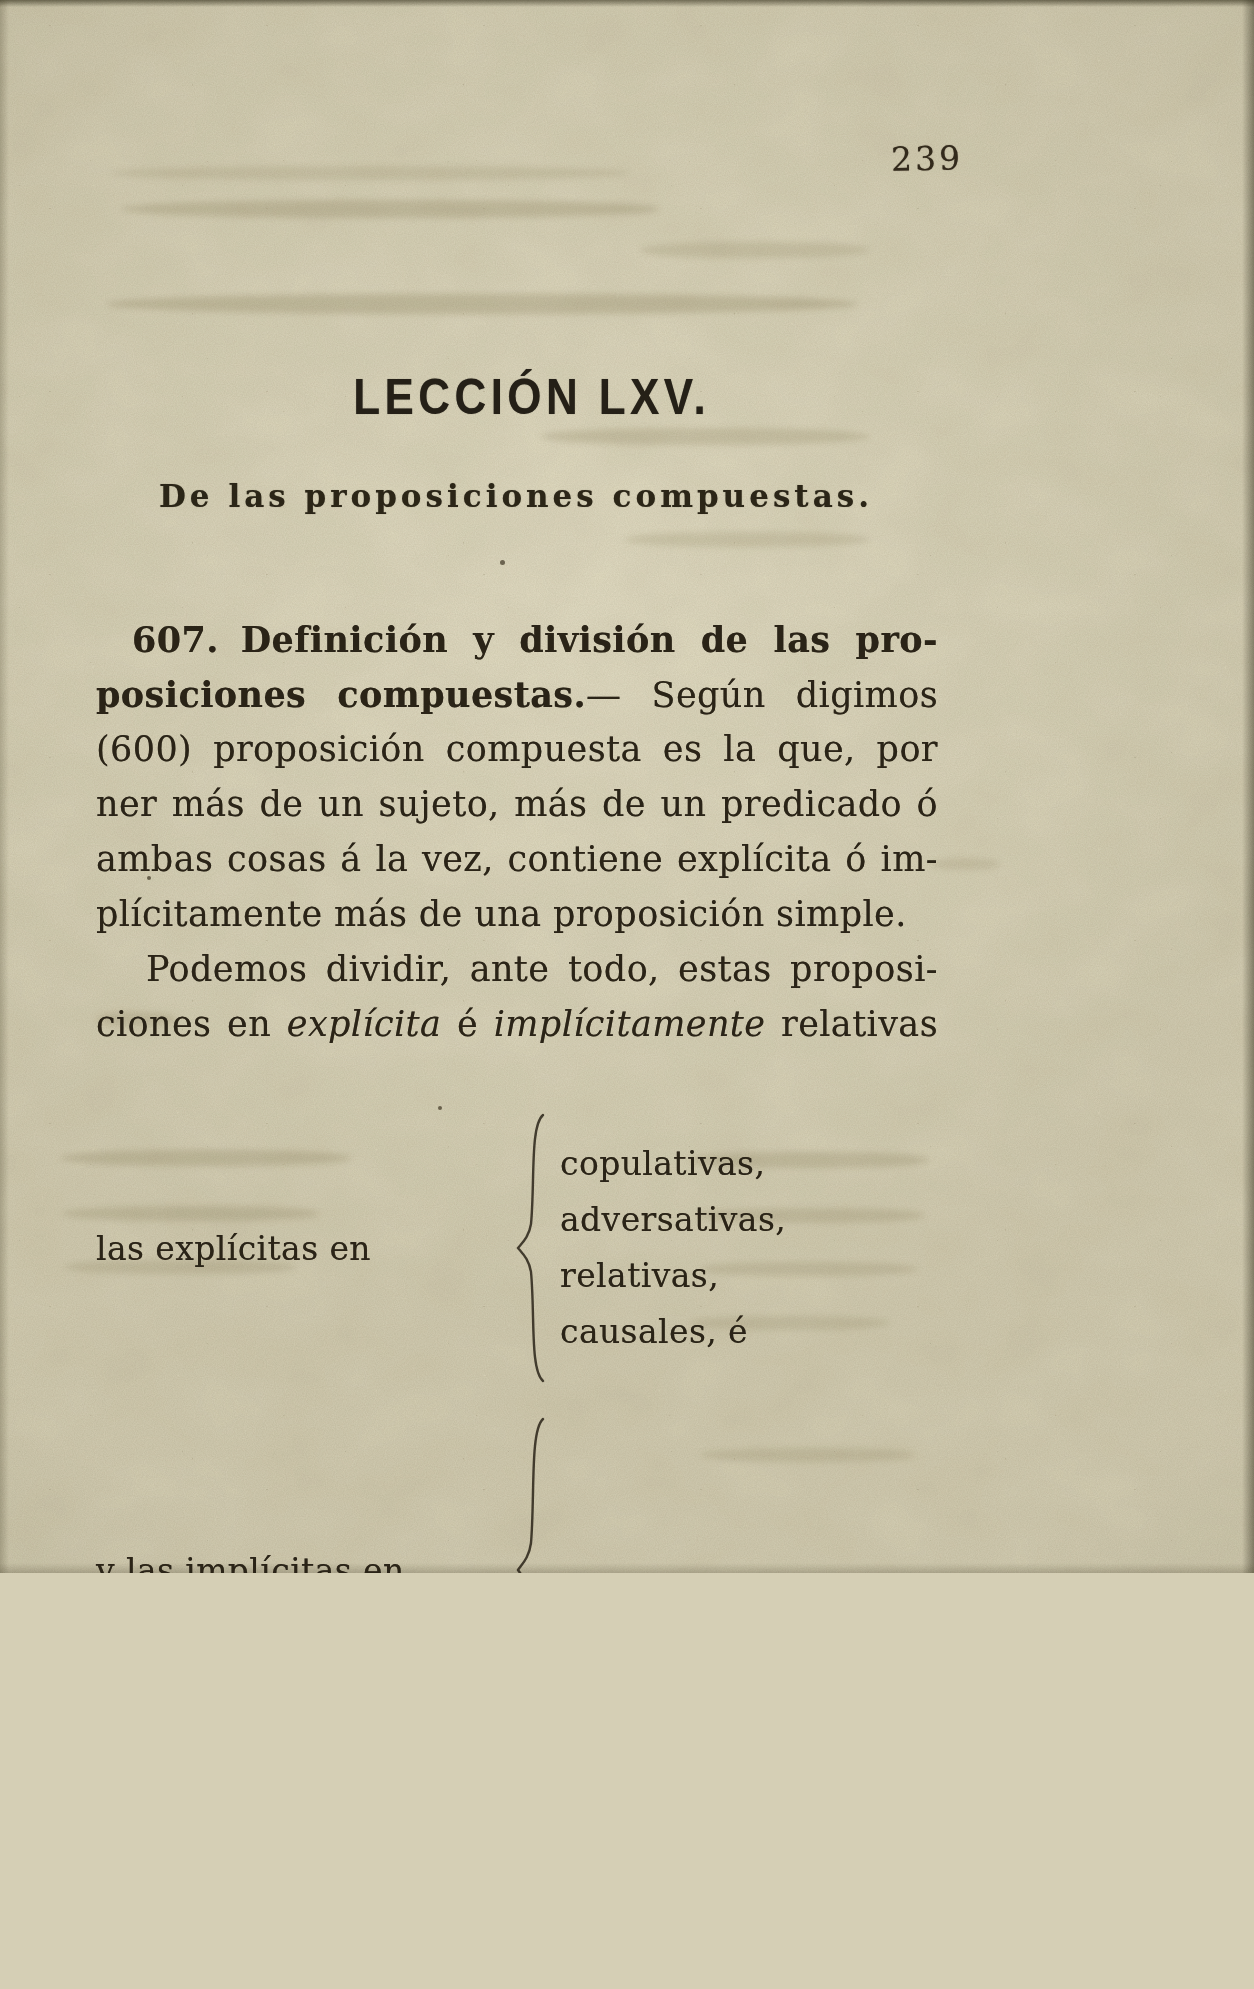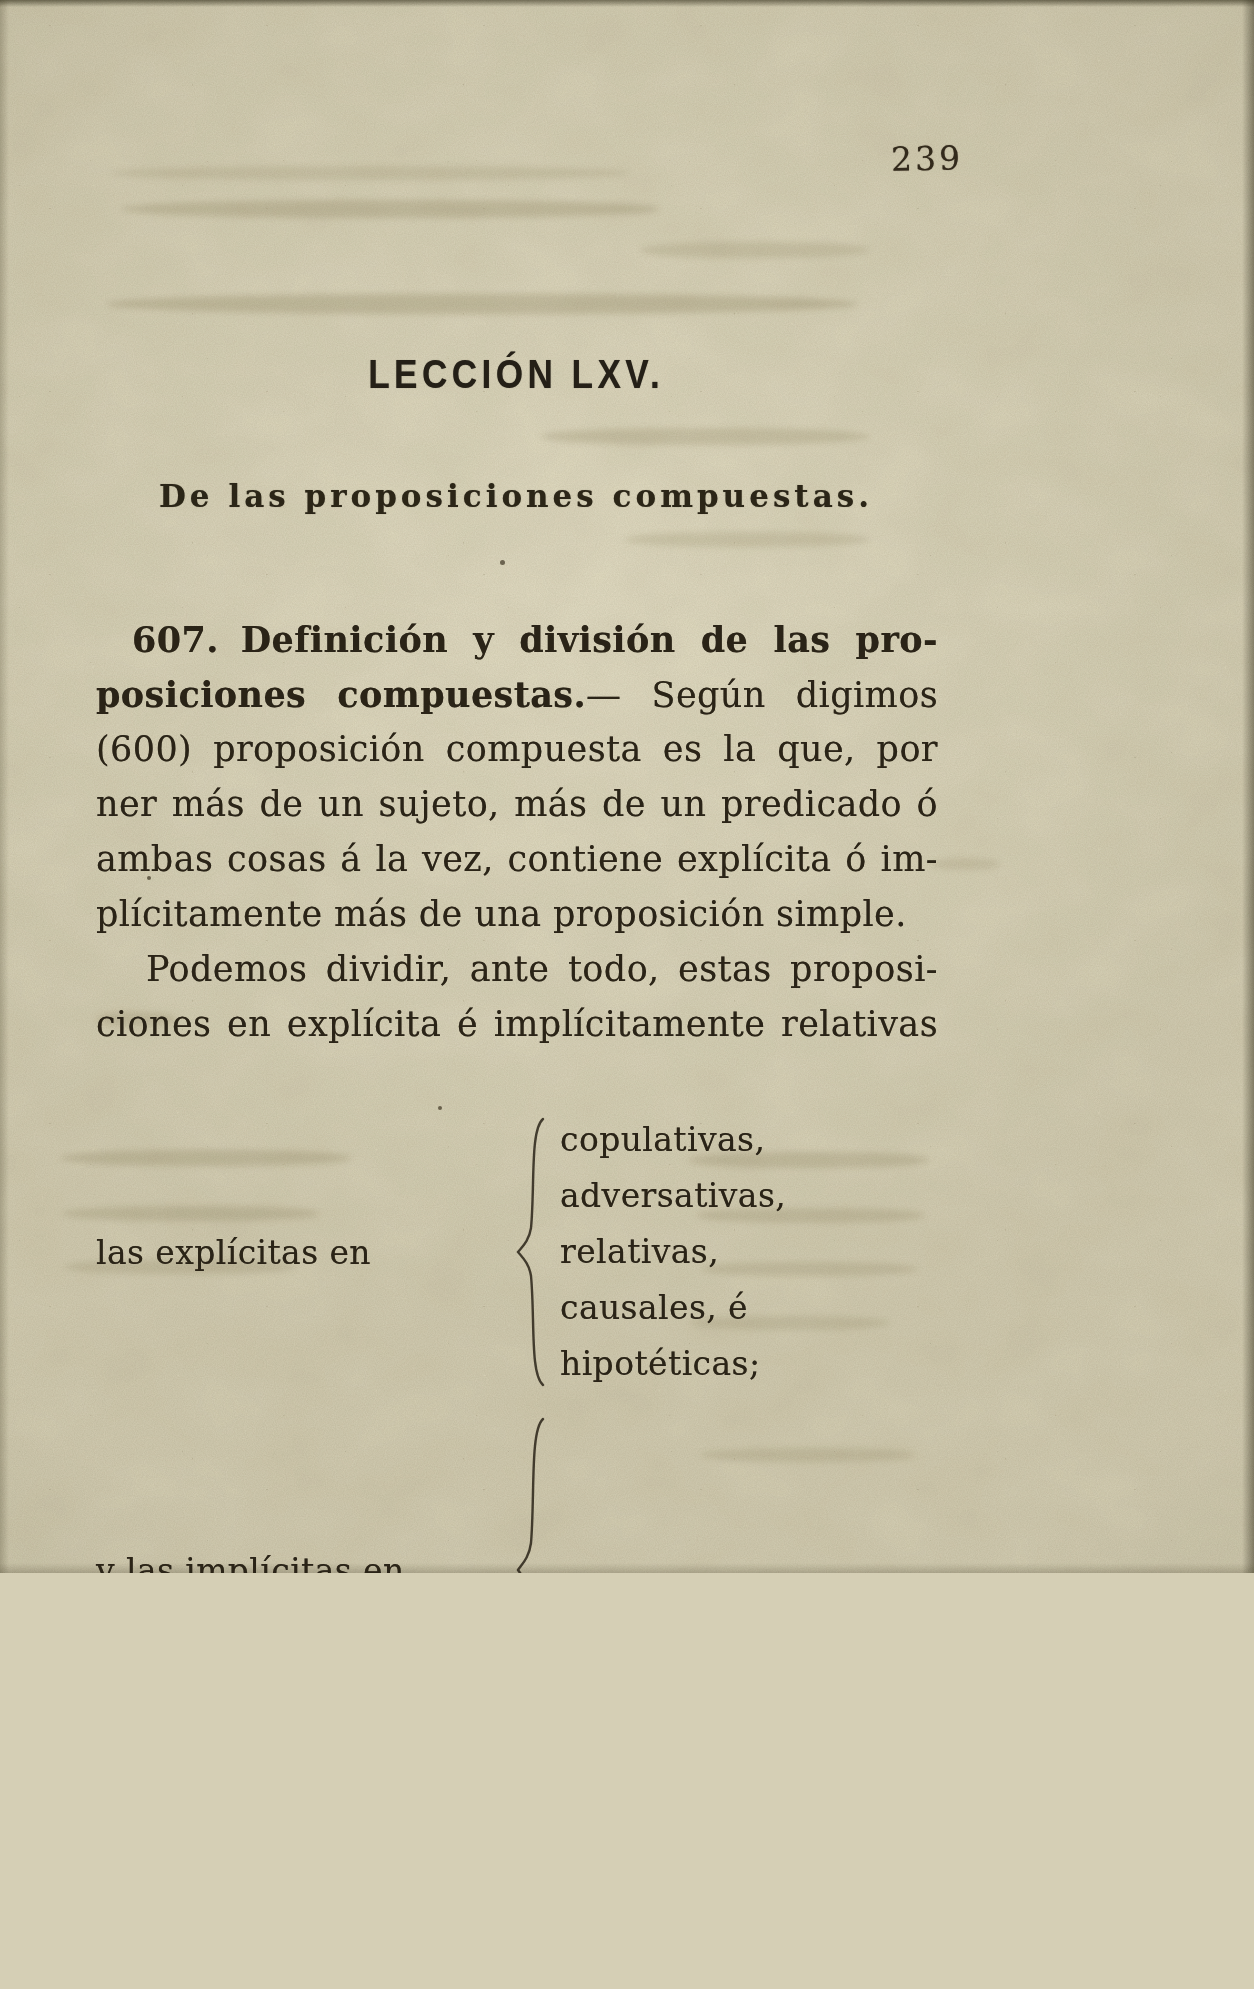--- a/index.html
+++ b/index.html
@@ -25,36 +25,36 @@
       radial-gradient(1px 1px at 12% 88%, rgba(110,100,70,.24), transparent 70%),
       radial-gradient(2px 2px at 58% 23%, rgba(238,232,206,.5), transparent 70%),
       radial-gradient(2px 2px at 33% 77%, rgba(238,232,206,.45), transparent 70%);
     background-size:217px 183px,271px 229px,193px 251px,241px 197px,163px 211px,307px 263px,283px 241px;
   }
   .grainsvg{position:absolute;inset:0;width:100%;height:100%;opacity:.55;mix-blend-mode:multiply;pointer-events:none;}
   .motsvg{position:absolute;inset:0;width:100%;height:100%;opacity:.45;mix-blend-mode:multiply;pointer-events:none;}
 
   .pagenum{position:absolute;left:891px;top:139px;font-size:33px;letter-spacing:3px;color:#352c1d;transform:rotate(-1deg);text-shadow:0 0 1px rgba(53,44,29,.5);}
 
-  .title{position:absolute;left:95px;top:352px;width:842px;margin:0;text-align:center;
-    font-family:"Liberation Sans","DejaVu Sans",sans-serif;font-size:40px;font-weight:700;
+  .title{position:absolute;left:95px;top:352px;width:842px;margin:16px;text-align:center;
+    font-family:"Liberation Sans","DejaVu Sans",sans-serif;font-size:50px;font-weight:700;
     letter-spacing:5px;color:#262118;text-shadow:0 0 1px rgba(38,33,24,.45);}
   .title-inner{display:inline-block;transform:scaleX(.88);}
 
   .subtitle{position:absolute;left:95px;top:478px;width:842px;margin:0;text-align:center;
     font-size:31px;font-weight:700;letter-spacing:4px;color:#2d2718;text-shadow:0 0 1px rgba(45,39,24,.4);}
 
   .bodycol{position:absolute;left:96px;top:612px;width:842px;font-size:35px;line-height:55px;
     letter-spacing:.4px;color:#2c2518;text-shadow:0 0 .6px rgba(44,37,24,.55);}
   .line{height:55px;overflow:hidden;}
   .j{text-align:justify;text-align-last:justify;}
   .ind1{text-indent:36px;}
   .ind2{text-indent:50px;}
   .b{font-weight:700;}
-  .i{}
+  .i{font-style:italic;}
   .num{margin-right:22px;}
 
   .group{position:absolute;display:flex;align-items:center;font-size:33px;letter-spacing:.4px;
     color:#2c2518;text-shadow:0 0 .6px rgba(44,37,24,.55);}
   .g1{left:96px;top:1112px;}
   .g2{left:96px;top:1416px;}
   .glabel{width:408px;text-align:left;padding-right:10px;}
   .brace{flex:0 0 auto;margin-right:10px;}
   .g1 .gitem{height:56px;line-height:56px;}
   .g2 .gitem{height:57px;line-height:57px;}
@@ -131,21 +131,20 @@
   <div class="group g1">
     <div class="glabel">las explícitas en</div>
     <svg class="brace" width="36" height="272" viewBox="0 0 36 272">
       <path d="M 29 3 C 16 14, 21 70, 17 112 C 15 125, 8 131, 4 136 C 8 141, 15 147, 17 160 C 21 202, 16 258, 29 269" fill="none" stroke="#2c2519" stroke-width="2.4" stroke-linecap="round" opacity=".85"></path>
     </svg>
     <div class="gitems">
       <div class="gitem">copulativas,</div>
       <div class="gitem">adversativas,</div>
       <div class="gitem">relativas,</div>
       <div class="gitem">causales, é</div>
-      <div class="gitem">hipotéticas;</div>
     </div>
   </div>
 
   <div class="group g2">
     <div class="glabel">y las implícitas en</div>
     <svg class="brace" width="36" height="308" viewBox="0 0 36 308">
       <path d="M 29 3 C 16 15, 21 79, 17 127 C 15 142, 8 148, 4 154 C 8 160, 15 166, 17 181 C 21 229, 16 292, 29 305" fill="none" stroke="#2c2519" stroke-width="2.4" stroke-linecap="round" opacity=".85"></path>
     </svg>
   </div>
 

